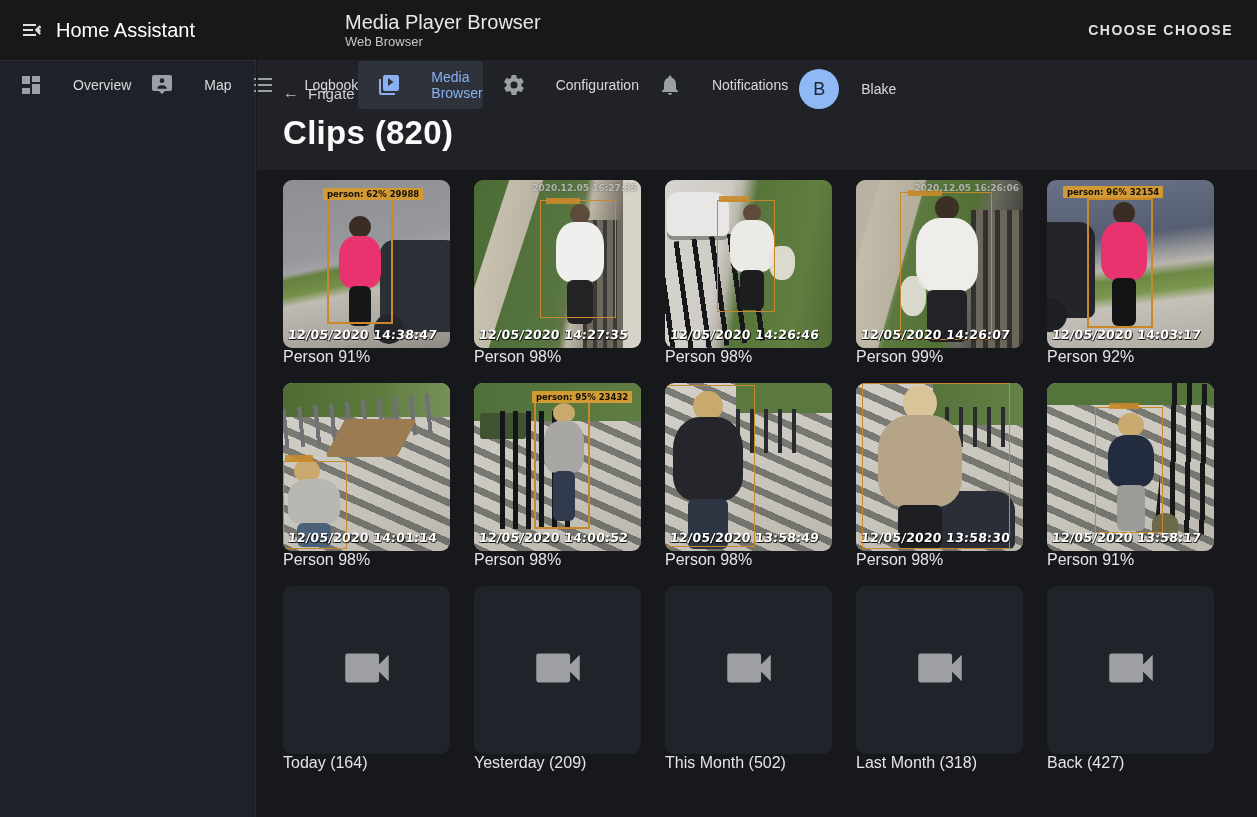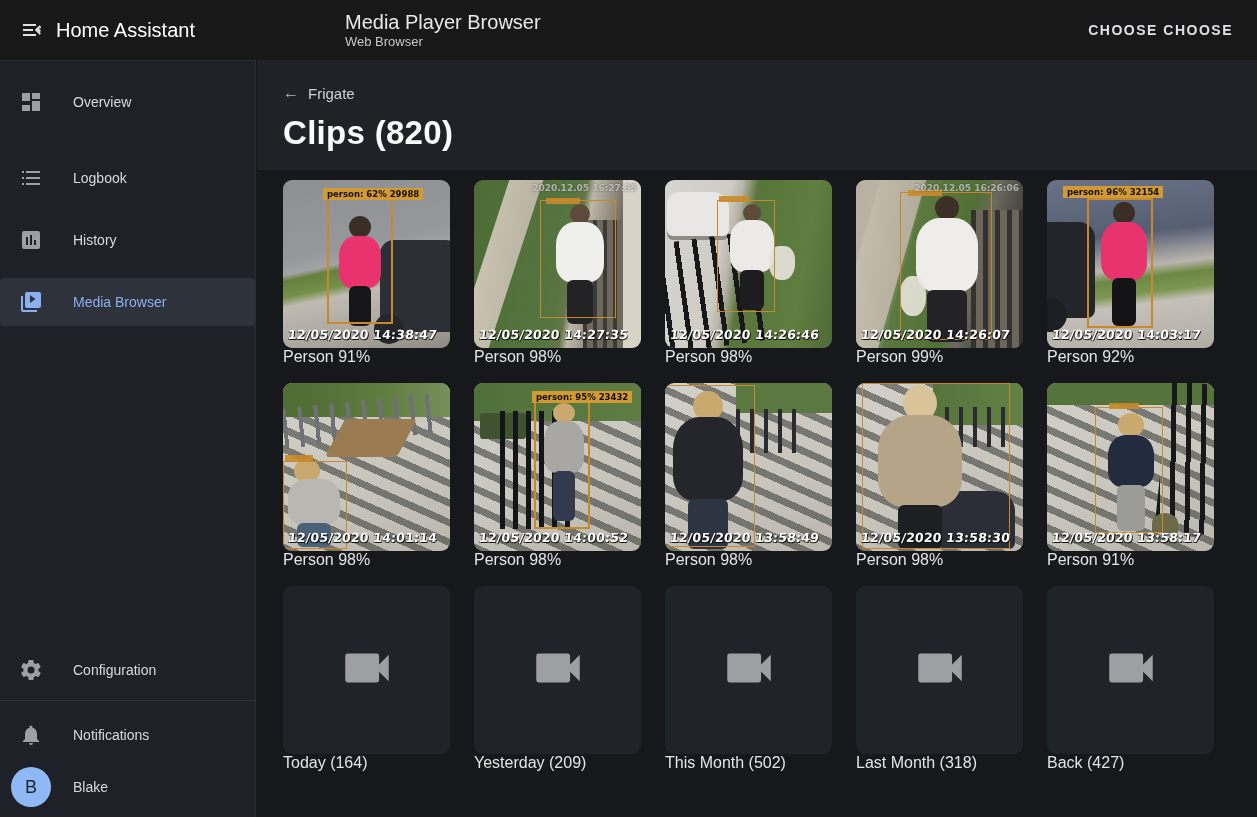--- a/index.html
+++ b/index.html
@@ -14,21 +14,21 @@
     justify-content:center; cursor:pointer; color:#e1e1e1; }
   .ha-title { color:#ffffff; font-size:20px; font-weight:400; }
   .page-heading { margin-left:89px; }
   .page-heading .t1 { color:#e8e8e8; font-size:20px; font-weight:400; line-height:24px; }
   .page-heading .t2 { color:#c7c7c7; font-size:13px; line-height:16px; }
   .choose-player { margin-left:auto; margin-right:16px; color:#dfe1e5; font-size:14px;
     font-weight:700; letter-spacing:1.5px; padding:8px 8px; border-radius:4px; cursor:pointer; }
 
   
   .sidebar { position:fixed; top:60px; left:0; width:256px; height:757px; background:#1e2128;
-    border-right:1px solid #2a2d34; border-top:1px solid #2a2d34; display:flex; flex-direction:column; z-index:20; }
+    border-right:1px solid #2a2d34; border-top:1px solid #2a2d34; display:flex; flex-direction:row; z-index:20; }
   .nav-item { height:48px; display:flex; align-items:center; color:#d7d9dc; font-size:14px;
     font-weight:500; cursor:pointer; border-radius:4px; margin:0 0; }
   .nav-item .icn { width:24px; height:24px; margin:0 30px 0 19px; display:flex;
     align-items:center; justify-content:center; color:#9aa0a6; flex:0 0 auto; }
   .nav-item.selected { background:#2d323b; color:#8ab0f0; }
   .nav-item.selected .icn { color:#8ab0f0; }
   .nav-gap { height:14px; }
   .nav-top { padding-top:17px; }
   .nav-spacer { flex:1 1 auto; }
   .nav-divider { height:1px; background:#2e3138; margin:6px 0 10px 0; }
@@ -145,38 +145,38 @@
   <div class="nav-top"></div>
   <div class="nav-item">
     <span class="icn">
       <svg width="24" height="24" viewBox="0 0 24 24" fill="currentColor">
           <path d="M13 3v6h8V3h-8zM3 13h8V3H3v10zm0 8h8v-6H3v6zm10 0h8v-8h-8v8z" transform="rotate(180 12 12)"></path>
         </svg>
     </span>
     <span>Overview</span>
   </div>
   <div class="nav-gap"></div>
+  <div class="nav-item">
+    <span class="icn">
+      <svg width="24" height="24" viewBox="0 0 24 24" fill="currentColor">
+          <path d="M4 2h16a2 2 0 0 1 2 2v12a2 2 0 0 1-2 2h-5l-3 3-3-3H4a2 2 0 0 1-2-2V4a2 2 0 0 1 2-2zm8 3.3a2.35 2.35 0 1 0 0 4.7 2.35 2.35 0 0 0 0-4.7zM16.7 15c0-1.56-2.1-2.82-4.7-2.82S7.3 13.44 7.3 15v.7h9.4V15z"></path>
+        </svg>
+    </span>
+    <span>Map</span>
+  </div>
   <div class="nav-gap"></div>
   <div class="nav-item">
     <span class="icn">
       <svg width="24" height="24" viewBox="0 0 24 24" fill="currentColor">
           <path d="M7 5h14v2H7V5zm0 6h14v2H7v-2zm0 6h14v2H7v-2zM3 5h2v2H3V5zm0 6h2v2H3v-2zm0 6h2v2H3v-2z"></path>
         </svg>
     </span>
     <span>Logbook</span>
   </div>
   <div class="nav-gap"></div>
-  <div class="nav-item">
-    <span class="icn">
-      <svg width="24" height="24" viewBox="0 0 24 24" fill="currentColor">
-          <path d="M5 3h14a2 2 0 0 1 2 2v14a2 2 0 0 1-2 2H5a2 2 0 0 1-2-2V5a2 2 0 0 1 2-2zm2 6v8h2V9H7zm4-2v10h2V7h-2zm4 5v5h2v-5h-2z"></path>
-        </svg>
-    </span>
-    <span>History</span>
-  </div>
   <div class="nav-gap"></div>
   <div class="nav-item selected">
     <span class="icn">
       <svg width="24" height="24" viewBox="0 0 24 24" fill="currentColor">
           <path d="M4 6H2v14a2 2 0 0 0 2 2h14v-2H4V6zm16-4H8a2 2 0 0 0-2 2v12a2 2 0 0 0 2 2h12a2 2 0 0 0 2-2V4a2 2 0 0 0-2-2zm-9 11V5l5.5 4L11 13z"></path>
         </svg>
     </span>
     <span>Media Browser</span>
   </div>
 

